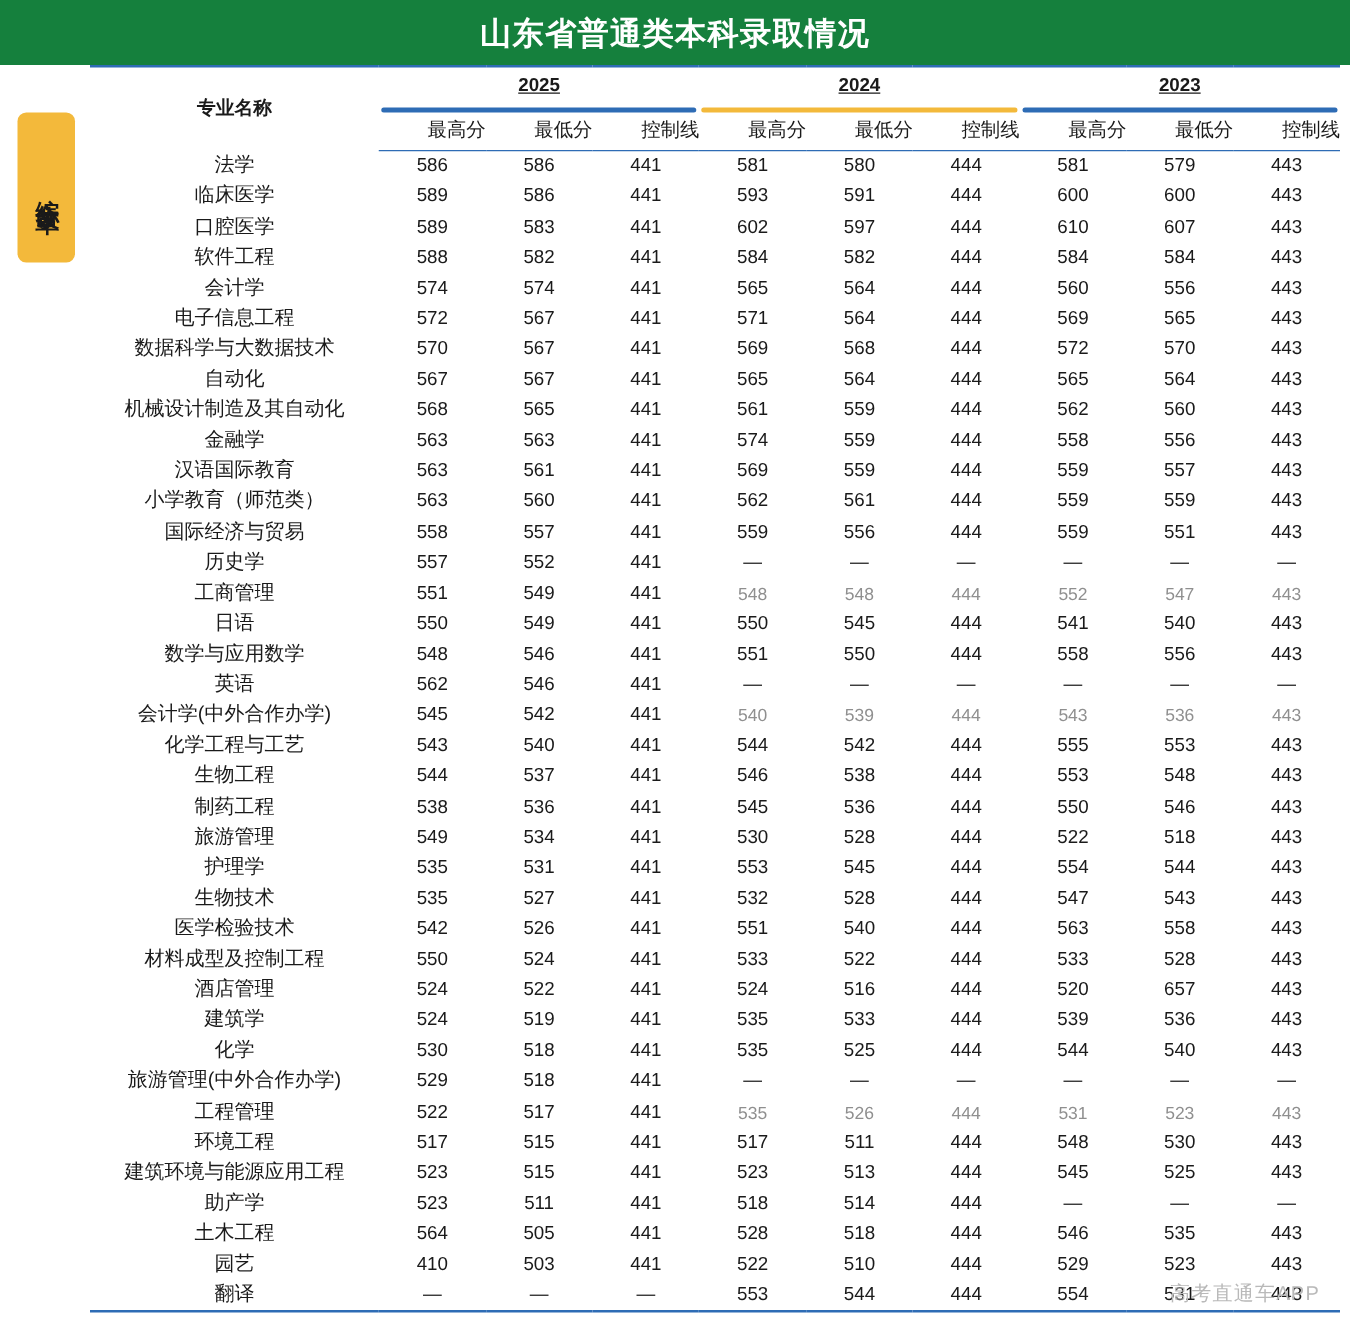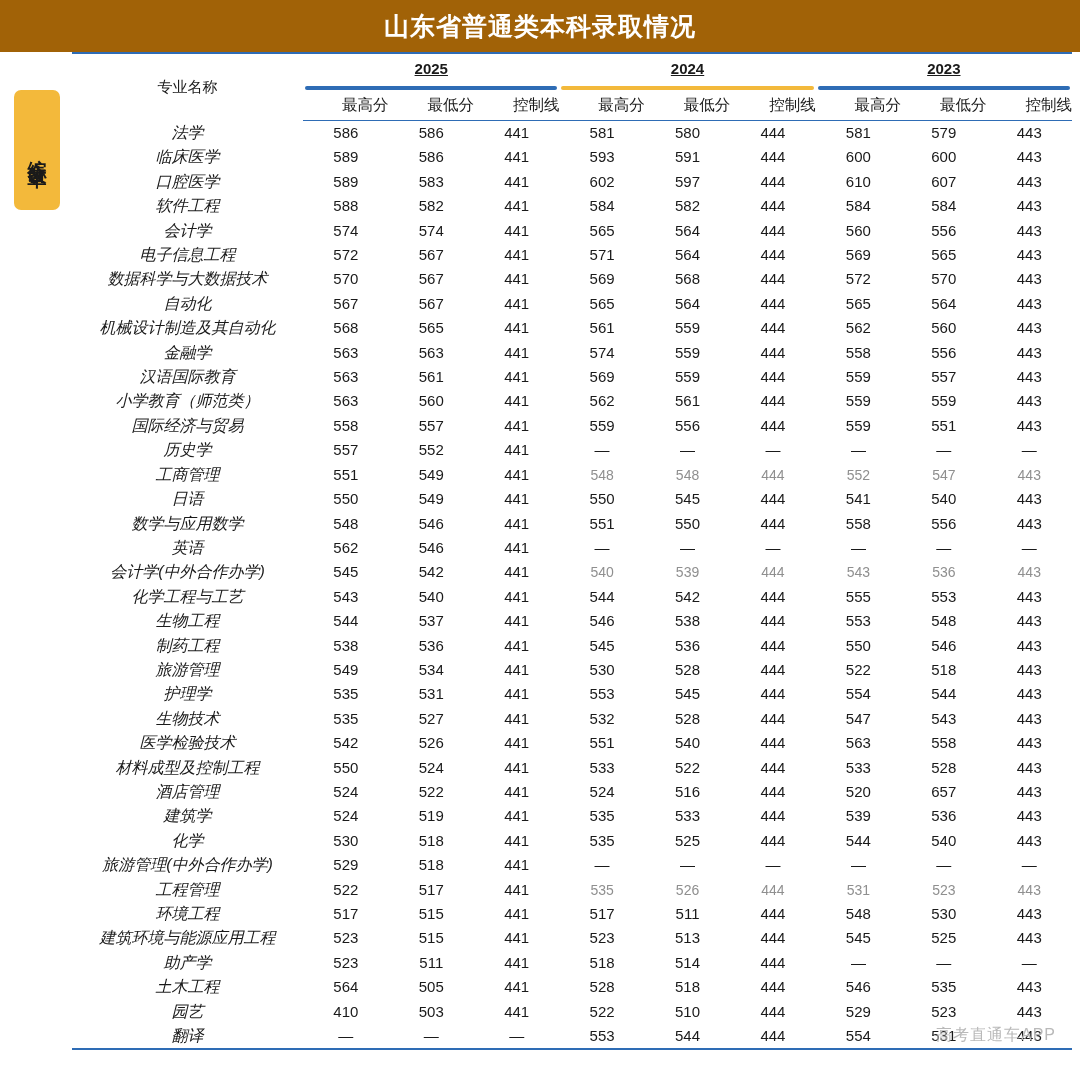--- a/index.html
+++ b/index.html
@@ -5,21 +5,21 @@
   html,body{margin:0;padding:0;}
   body{
     width:1080px;height:1073px;
     background:#ffffff;
     font-family:"Liberation Sans","DejaVu Sans",sans-serif;
     color:#1a1a1a;
     overflow:hidden;
     position:relative;
   }
   .title-bar{
-    background:#a16207;
+    background:#15803d;
     height:52px;
     display:flex;align-items:center;justify-content:center;
   }
   .title-bar .title{
     color:#ffffff;
     font-size:25px;
     font-weight:bold;
     letter-spacing:1px;
   }
   .body-wrap{
@@ -85,29 +85,28 @@
   .y2024 .yearline::after{background:#f3b93b;}
   .y2023 .yearline::after{background:#2e6cb5;}
   thead .sub-row th{
     font-size:15.5px;
     height:30px;line-height:30px;
     font-weight:normal;
     text-align:right;
   }
   th.name-head{
     font-size:18px;
-    font-weight:normal;
+    font-weight:bold;
     vertical-align:middle;
   }
   .top-rule{border-top:2.5px solid #2e6cb5;}
   .mid-rule{border-bottom:1.6px solid #2e6cb5;}
   .bot-rule{border-bottom:2.5px solid #2e6cb5;}
   td.name{
     font-size:16px;
-    font-style:italic;
   }
   td.faded{color:#8f8f8f;font-size:14px;}
   td.dash{font-size:15px;}
   .watermark{
     position:absolute;
     right:24px;bottom:4px;
     font-size:16px;
     color:#b9b9b9;
     letter-spacing:1px;
   }

